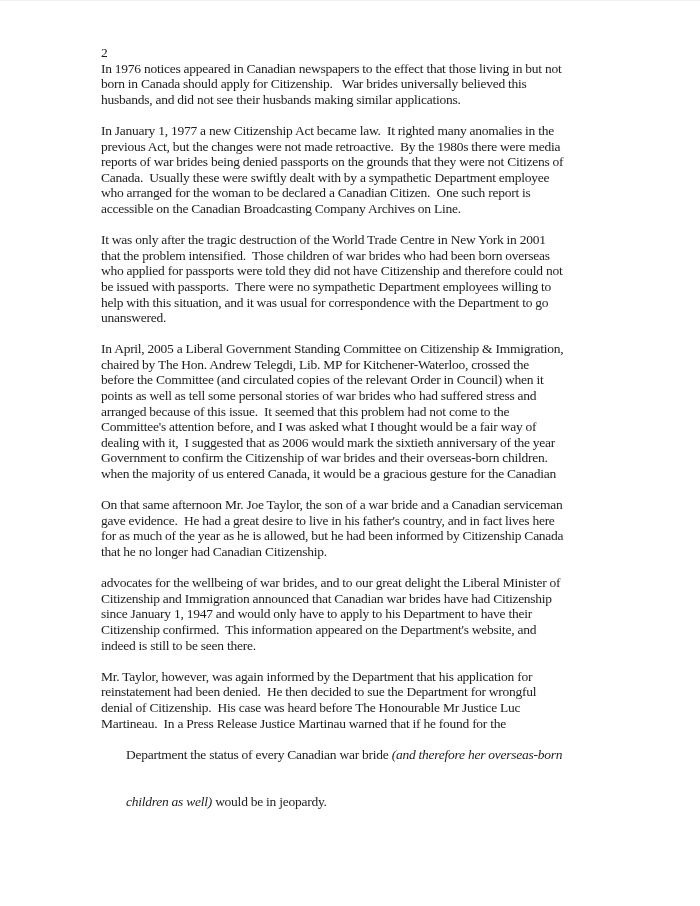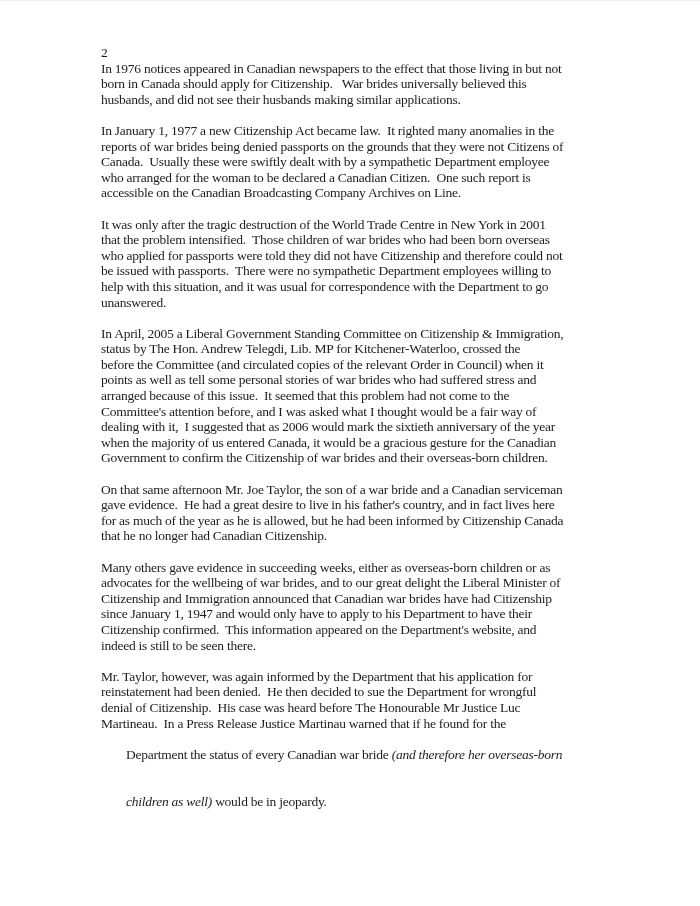--- a/index.html
+++ b/index.html
@@ -51,56 +51,56 @@
     <div class="page-number">2</div>
 
     <div class="paragraph">
       <div class="line">In 1976 notices appeared in Canadian newspapers to the effect that those living in but not</div>
       <div class="line">born in Canada should apply for Citizenship.   War brides universally believed this</div>
       <div class="line">husbands, and did not see their husbands making similar applications.</div>
     </div>
 
     <div class="paragraph">
       <div class="line">In January 1, 1977 a new Citizenship Act became law.  It righted many anomalies in the</div>
+      <div class="line">previous Act, but the changes were not made retroactive.  By the 1980s there were media</div>
       <div class="line">reports of war brides being denied passports on the grounds that they were not Citizens of</div>
       <div class="line">Canada.  Usually these were swiftly dealt with by a sympathetic Department employee</div>
       <div class="line">who arranged for the woman to be declared a Canadian Citizen.  One such report is</div>
       <div class="line">accessible on the Canadian Broadcasting Company Archives on Line.</div>
     </div>
 
     <div class="paragraph">
       <div class="line">It was only after the tragic destruction of the World Trade Centre in New York in 2001</div>
       <div class="line">that the problem intensified.  Those children of war brides who had been born overseas</div>
       <div class="line">who applied for passports were told they did not have Citizenship and therefore could not</div>
       <div class="line">be issued with passports.  There were no sympathetic Department employees willing to</div>
       <div class="line">help with this situation, and it was usual for correspondence with the Department to go</div>
       <div class="line">unanswered.</div>
     </div>
 
     <div class="paragraph">
       <div class="line">In April, 2005 a Liberal Government Standing Committee on Citizenship &amp; Immigration,</div>
-      <div class="line">status by The Hon. Andrew Telegdi, Lib. MP for Kitchener-Waterloo, crossed the</div>
+      <div class="line">chaired by The Hon. Andrew Telegdi, Lib. MP for Kitchener-Waterloo, crossed the</div>
       <div class="line">before the Committee (and circulated copies of the relevant Order in Council) when it</div>
       <div class="line">points as well as tell some personal stories of war brides who had suffered stress and</div>
       <div class="line">arranged because of this issue.  It seemed that this problem had not come to the</div>
       <div class="line">Committee's attention before, and I was asked what I thought would be a fair way of</div>
       <div class="line">dealing with it,  I suggested that as 2006 would mark the sixtieth anniversary of the year</div>
+      <div class="line">Government to confirm the Citizenship of war brides and their overseas-born children.</div>
       <div class="line">when the majority of us entered Canada, it would be a gracious gesture for the Canadian</div>
-      <div class="line">Government to confirm the Citizenship of war brides and their overseas-born children.</div>
     </div>
 
     <div class="paragraph">
       <div class="line">On that same afternoon Mr. Joe Taylor, the son of a war bride and a Canadian serviceman</div>
       <div class="line">gave evidence.  He had a great desire to live in his father's country, and in fact lives here</div>
       <div class="line">for as much of the year as he is allowed, but he had been informed by Citizenship Canada</div>
       <div class="line">that he no longer had Canadian Citizenship.</div>
     </div>
 
     <div class="paragraph">
-      <div class="line">Many others gave evidence in succeeding weeks, either as overseas-born children or as</div>
       <div class="line">advocates for the wellbeing of war brides, and to our great delight the Liberal Minister of</div>
       <div class="line">Citizenship and Immigration announced that Canadian war brides have had Citizenship</div>
       <div class="line">since January 1, 1947 and would only have to apply to his Department to have their</div>
       <div class="line">Citizenship confirmed.  This information appeared on the Department's website, and</div>
       <div class="line">indeed is still to be seen there.</div>
     </div>
 
     <div class="paragraph">
       <div class="line">Mr. Taylor, however, was again informed by the Department that his application for</div>
       <div class="line">reinstatement had been denied.  He then decided to sue the Department for wrongful</div>

